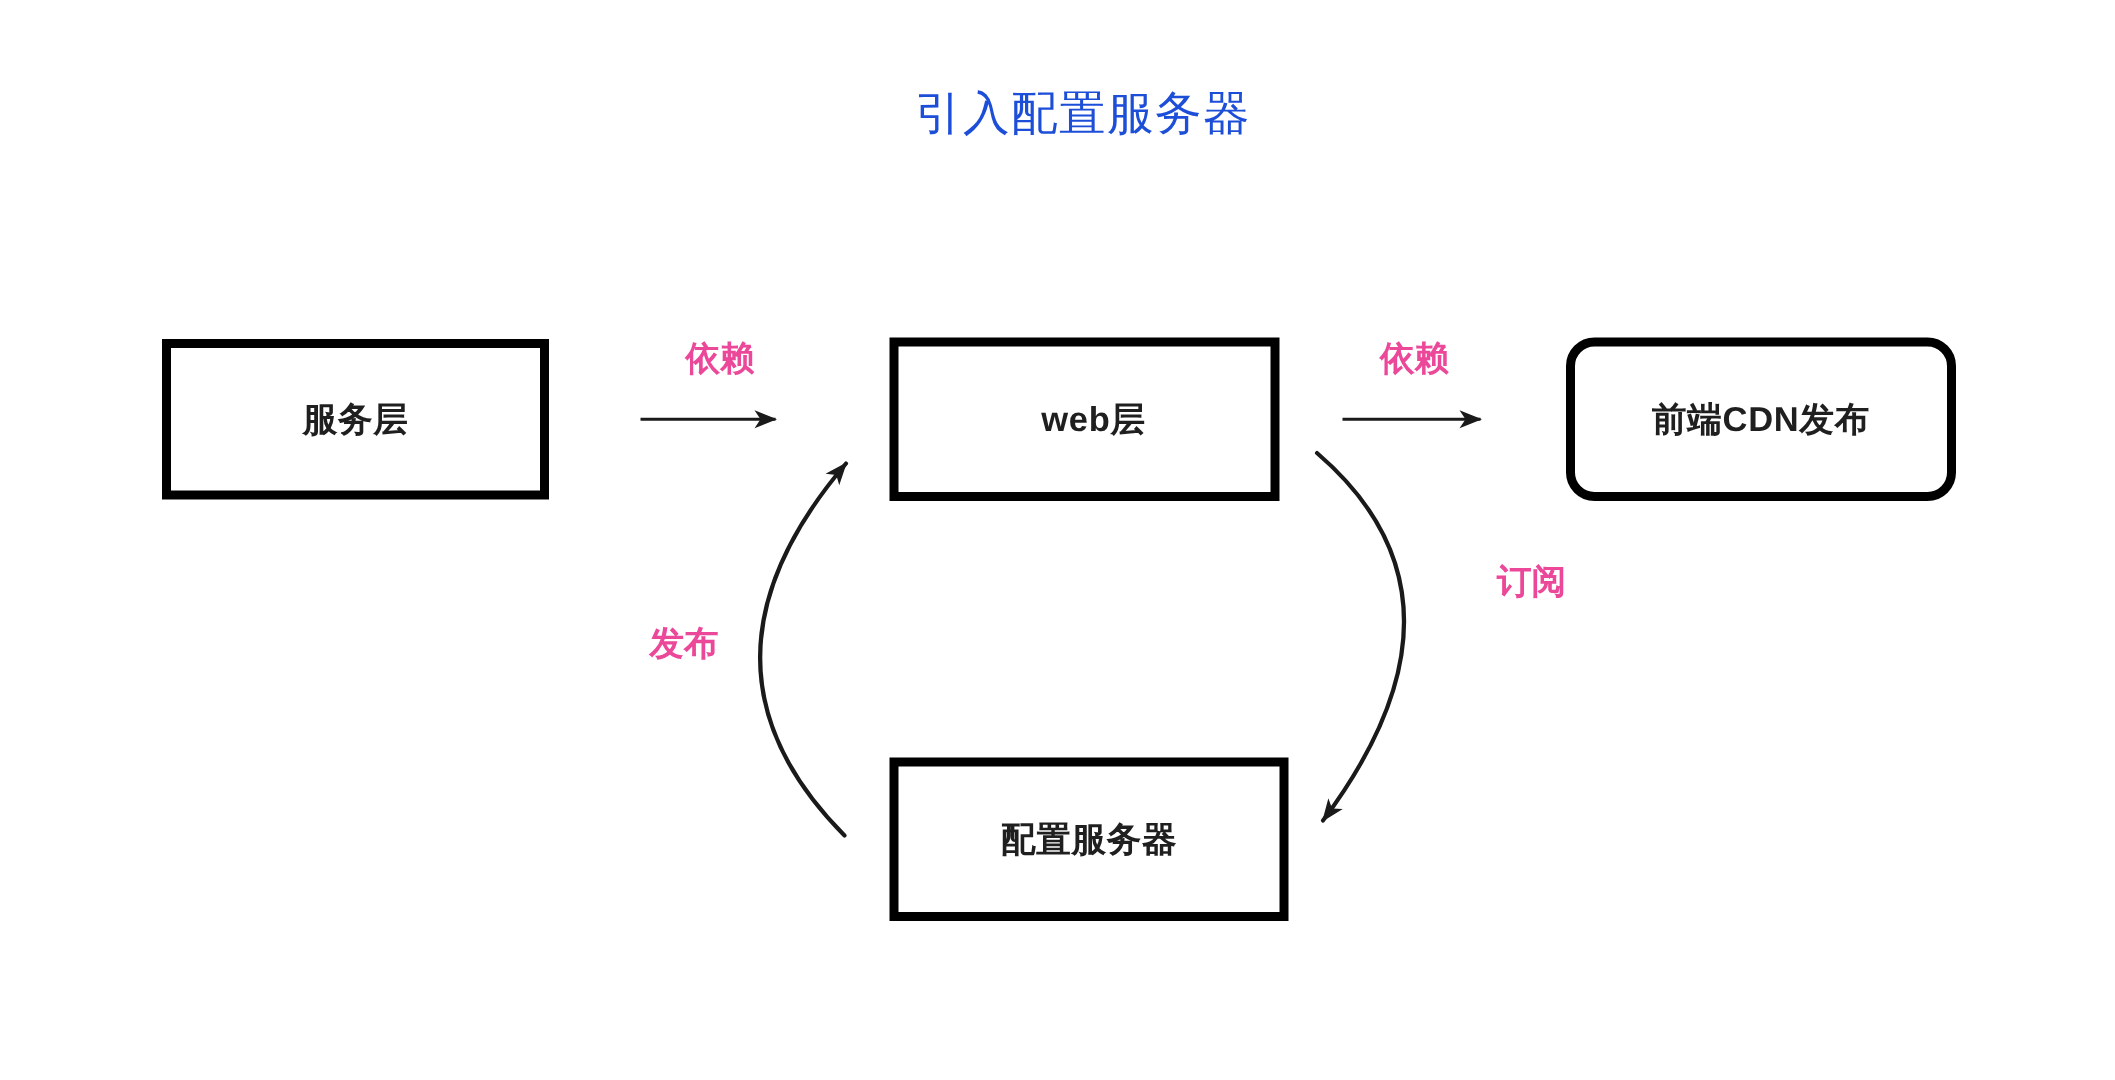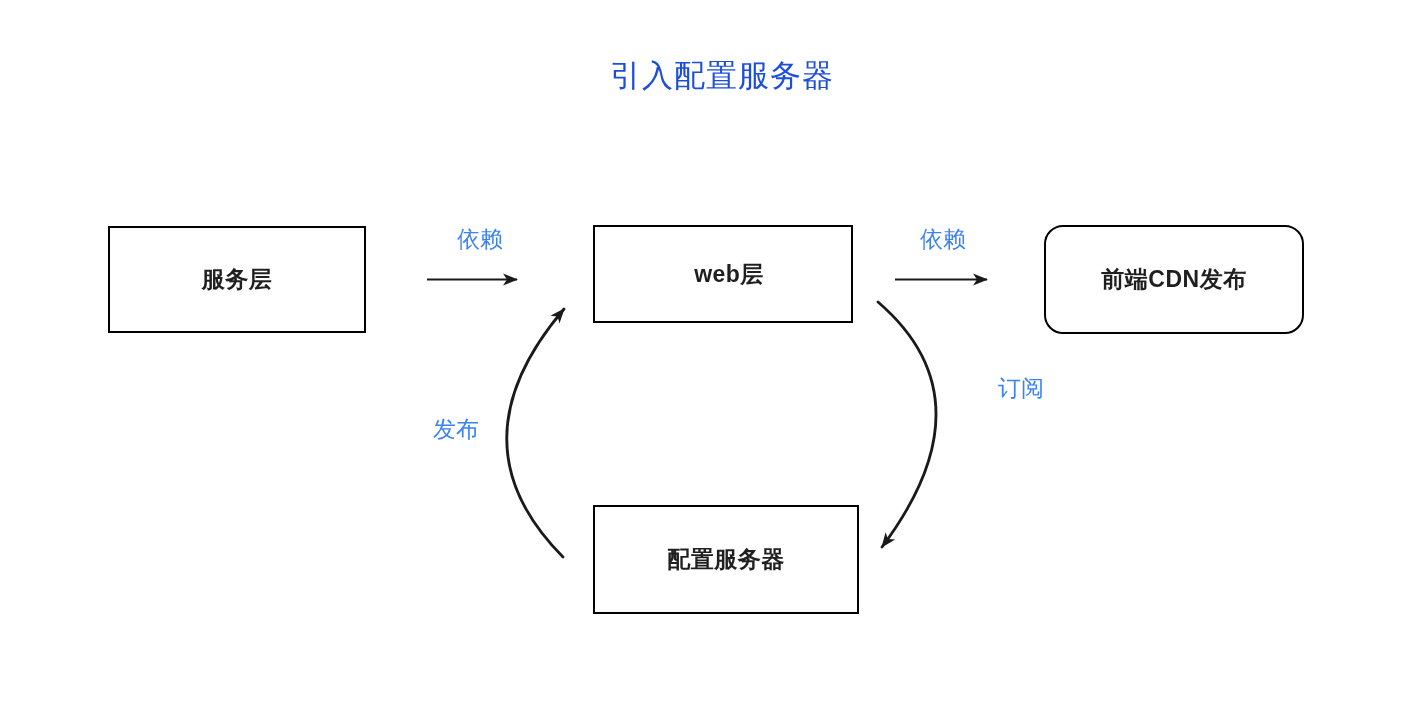--- a/index.html
+++ b/index.html
@@ -23,49 +23,49 @@
     transform: translateX(-50%);
     font-size: 31px;
     font-weight: 300;
     letter-spacing: 1px;
     color: #1d4ed8;
     white-space: nowrap;
   }
   .node {
     position: absolute;
     box-sizing: border-box;
-    border: 2px solid #000000;
+    border: 6px solid #000000;
     background: #ffffff;
     display: flex;
     align-items: center;
     justify-content: center;
   }
   .node .node-label {
     font-size: 23px;
     font-weight: 700;
     color: #1f1f1f;
     letter-spacing: 0.5px;
     white-space: nowrap;
   }
   .node-service    { left: 108px;  top: 226px; width: 258px; height: 107px; }
-  .node-web        { left: 593px;  top: 225px; width: 260px; height: 98px; padding-left: 12px; }
+  .node-web        { left: 593px;  top: 225px; width: 260px; height: 109px; padding-left: 12px; }
   .node-cdn        { left: 1044px; top: 225px; width: 260px; height: 109px; border-radius: 19px; }
   .node-config     { left: 593px;  top: 505px; width: 266px; height: 109px; }
   .edges-layer {
     position: absolute;
     left: 0; top: 0;
     width: 1410px;
     height: 720px;
   }
   .edge-label {
     position: absolute;
     transform: translate(-50%, -50%);
     font-size: 23px;
-    font-weight: 400;
-    color: #3b82f6;
+    font-weight: 700;
+    color: #ec4899;
     white-space: nowrap;
   }
   .edge-label-dep1      { left: 480px; top: 239px; }
   .edge-label-dep2      { left: 943px; top: 239px; }
   .edge-label-publish   { left: 456px; top: 429px; }
   .edge-label-subscribe { left: 989px; top: 388px; margin-left: 32px; }
 </style>
 </head>
 <body>
 

